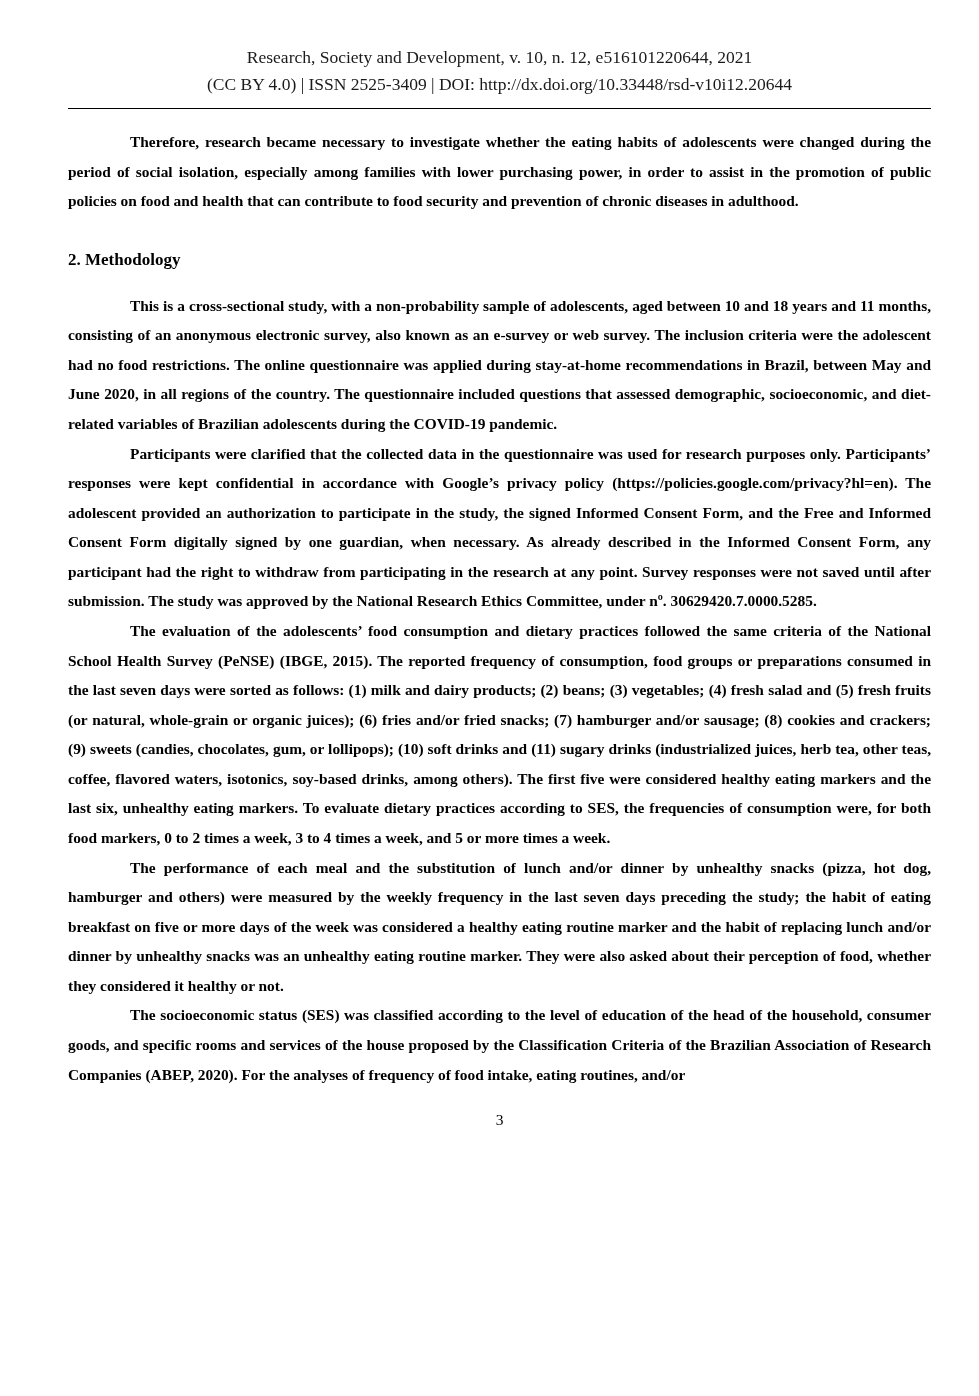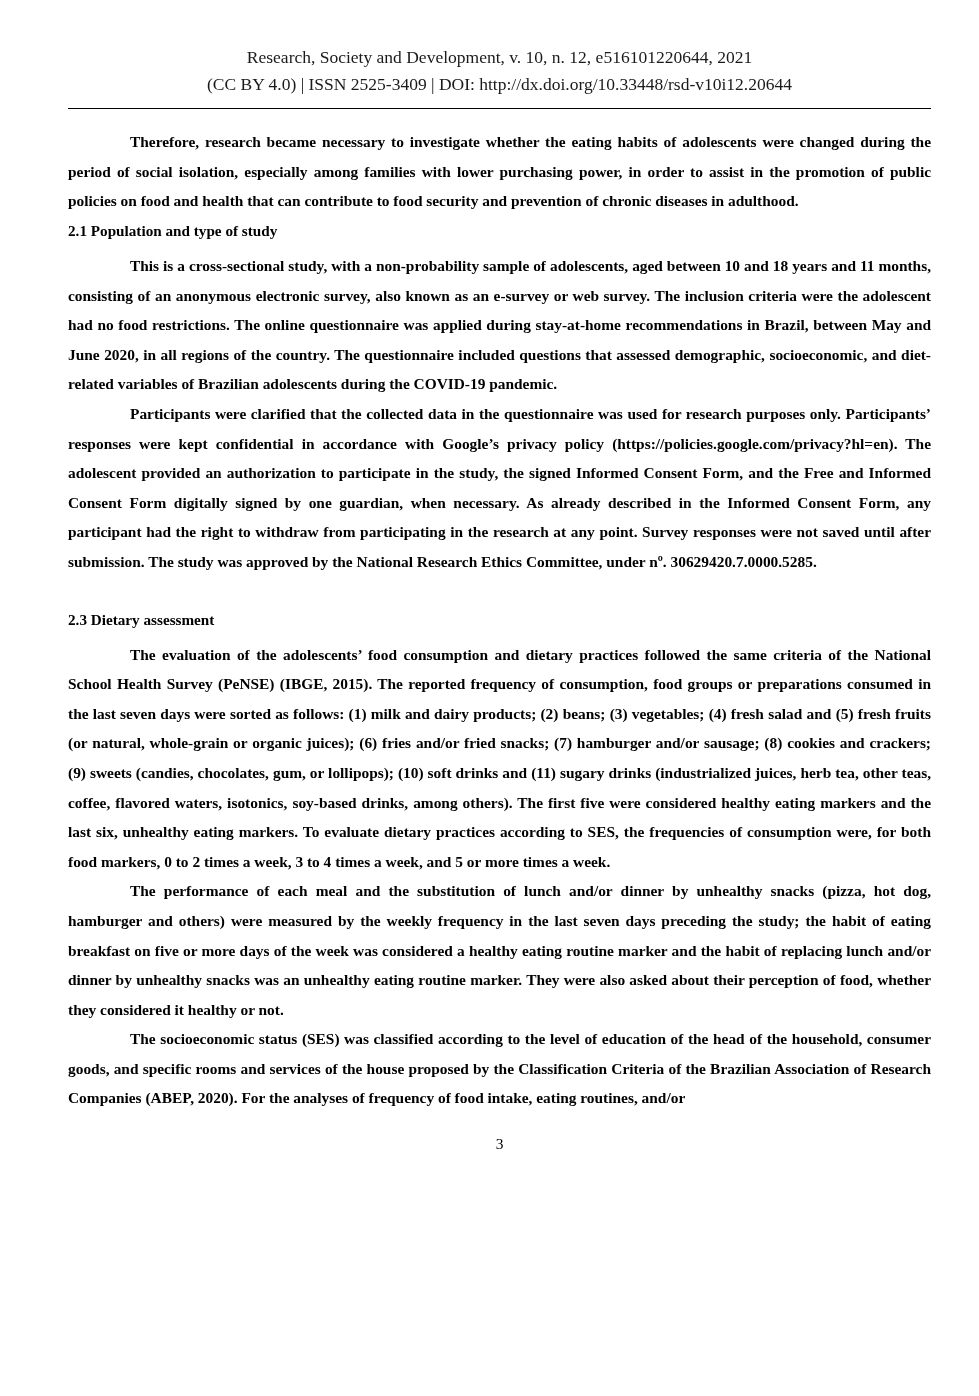--- a/index.html
+++ b/index.html
@@ -82,27 +82,26 @@
     <span class="line">(CC BY 4.0) | ISSN 2525-3409 | DOI: http://dx.doi.org/10.33448/rsd-v10i12.20644</span>
   </div>
 
   <hr class="rule">
 
   <div class="body-text">
 
 
     <p class="indent">Therefore, research became necessary to investigate whether the eating habits of adolescents were changed during the period of social isolation, especially among families with lower purchasing power, in order to assist in the promotion of public policies on food and health that can contribute to food security and prevention of chronic diseases in adulthood.</p>
 
+    <h2 class="section">2. Methodology</h2>
 
-    <h3 class="subsection">2.1 Population and type of study</h3>
     <p class="indent">This is a cross-sectional study, with a non-probability sample of adolescents, aged between 10 and 18 years and 11 months, consisting of an anonymous electronic survey, also known as an e-survey or web survey. The inclusion criteria were the adolescent had no food restrictions. The online questionnaire was applied during stay-at-home recommendations in Brazil, between May and June 2020, in all regions of the country. The questionnaire included questions that assessed demographic, socioeconomic, and diet-related variables of Brazilian adolescents during the COVID-19 pandemic.</p>
 
     <p class="indent">Participants were clarified that the collected data in the questionnaire was used for research purposes only. Participants’ responses were kept confidential in accordance with Google’s privacy policy (https://policies.google.com/privacy?hl=en). The adolescent provided an authorization to participate in the study, the signed Informed Consent Form, and the Free and Informed Consent Form digitally signed by one guardian, when necessary. As already described in the Informed Consent Form, any participant had the right to withdraw from participating in the research at any point. Survey responses were not saved until after submission. The study was approved by the National Research Ethics Committee, under nº. 30629420.7.0000.5285.</p>
 
-    <h3 class="subsection spaced">2.3 Dietary assessment</h3>
     <p class="indent">The evaluation of the adolescents’ food consumption and dietary practices followed the same criteria of the National School Health Survey (PeNSE) (IBGE, 2015). The reported frequency of consumption, food groups or preparations consumed in the last seven days were sorted as follows: (1) milk and dairy products; (2) beans; (3) vegetables; (4) fresh salad and (5) fresh fruits (or natural, whole-grain or organic juices);  (6) fries and/or fried snacks; (7) hamburger and/or sausage; (8) cookies and crackers; (9) sweets (candies, chocolates, gum, or lollipops); (10) soft drinks and  (11) sugary drinks (industrialized juices, herb tea, other teas, coffee, flavored waters, isotonics, soy-based drinks, among others). The first five were considered healthy eating markers and the last six, unhealthy eating markers. To evaluate dietary practices according to SES, the frequencies of consumption were, for both food markers, 0 to 2 times a week, 3 to 4 times a week, and 5 or more times a week.</p>
     <p class="indent">The performance of each meal and the substitution of lunch and/or dinner by unhealthy snacks (pizza, hot dog, hamburger and others) were measured by the weekly frequency in the last seven days preceding the study; the habit of eating breakfast on five or more days of the week was considered a healthy eating routine marker and the habit of replacing lunch and/or dinner by unhealthy snacks was an unhealthy eating routine marker. They were also asked about their perception of food, whether they considered it healthy or not.</p>
 
     <p class="indent">The socioeconomic status (SES) was classified according to the level of education of the head of the household, consumer goods, and specific rooms and services of the house proposed by the Classification Criteria of the Brazilian Association of Research Companies (ABEP, 2020). For the analyses of frequency of food intake, eating routines, and/or</p>
 
   </div>
 
   <div class="pagenum">3</div>
 
 </div>

